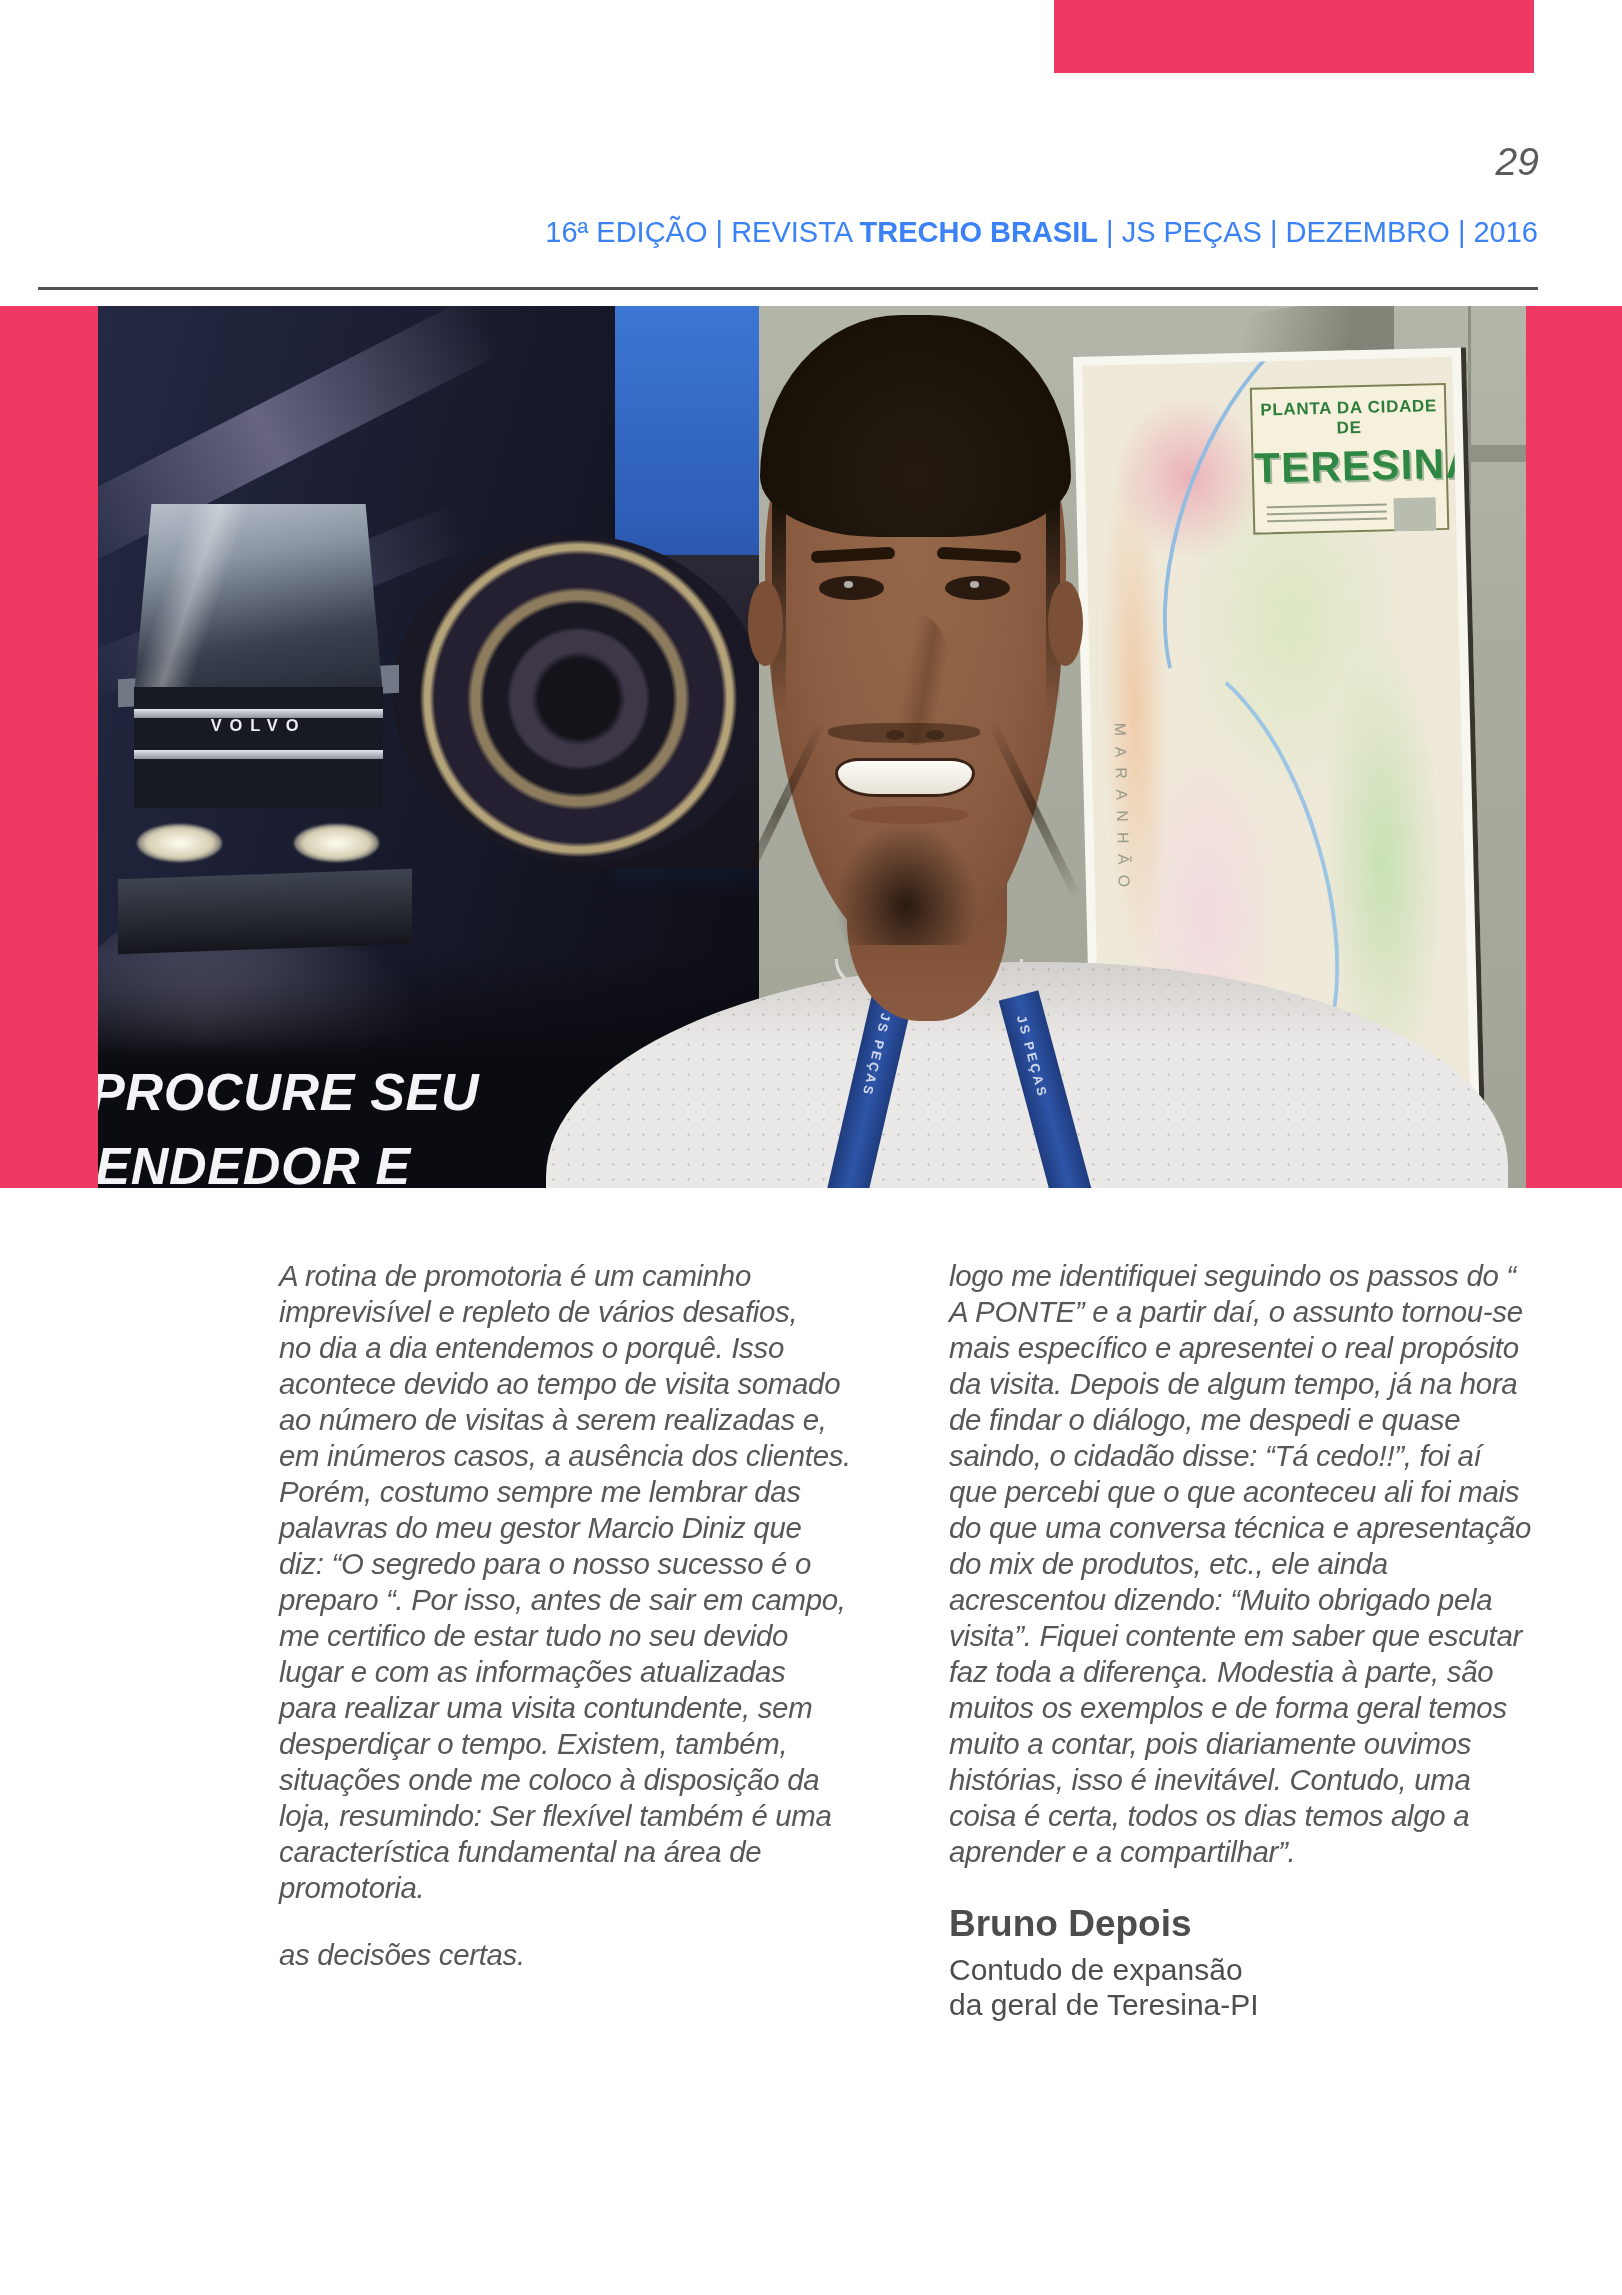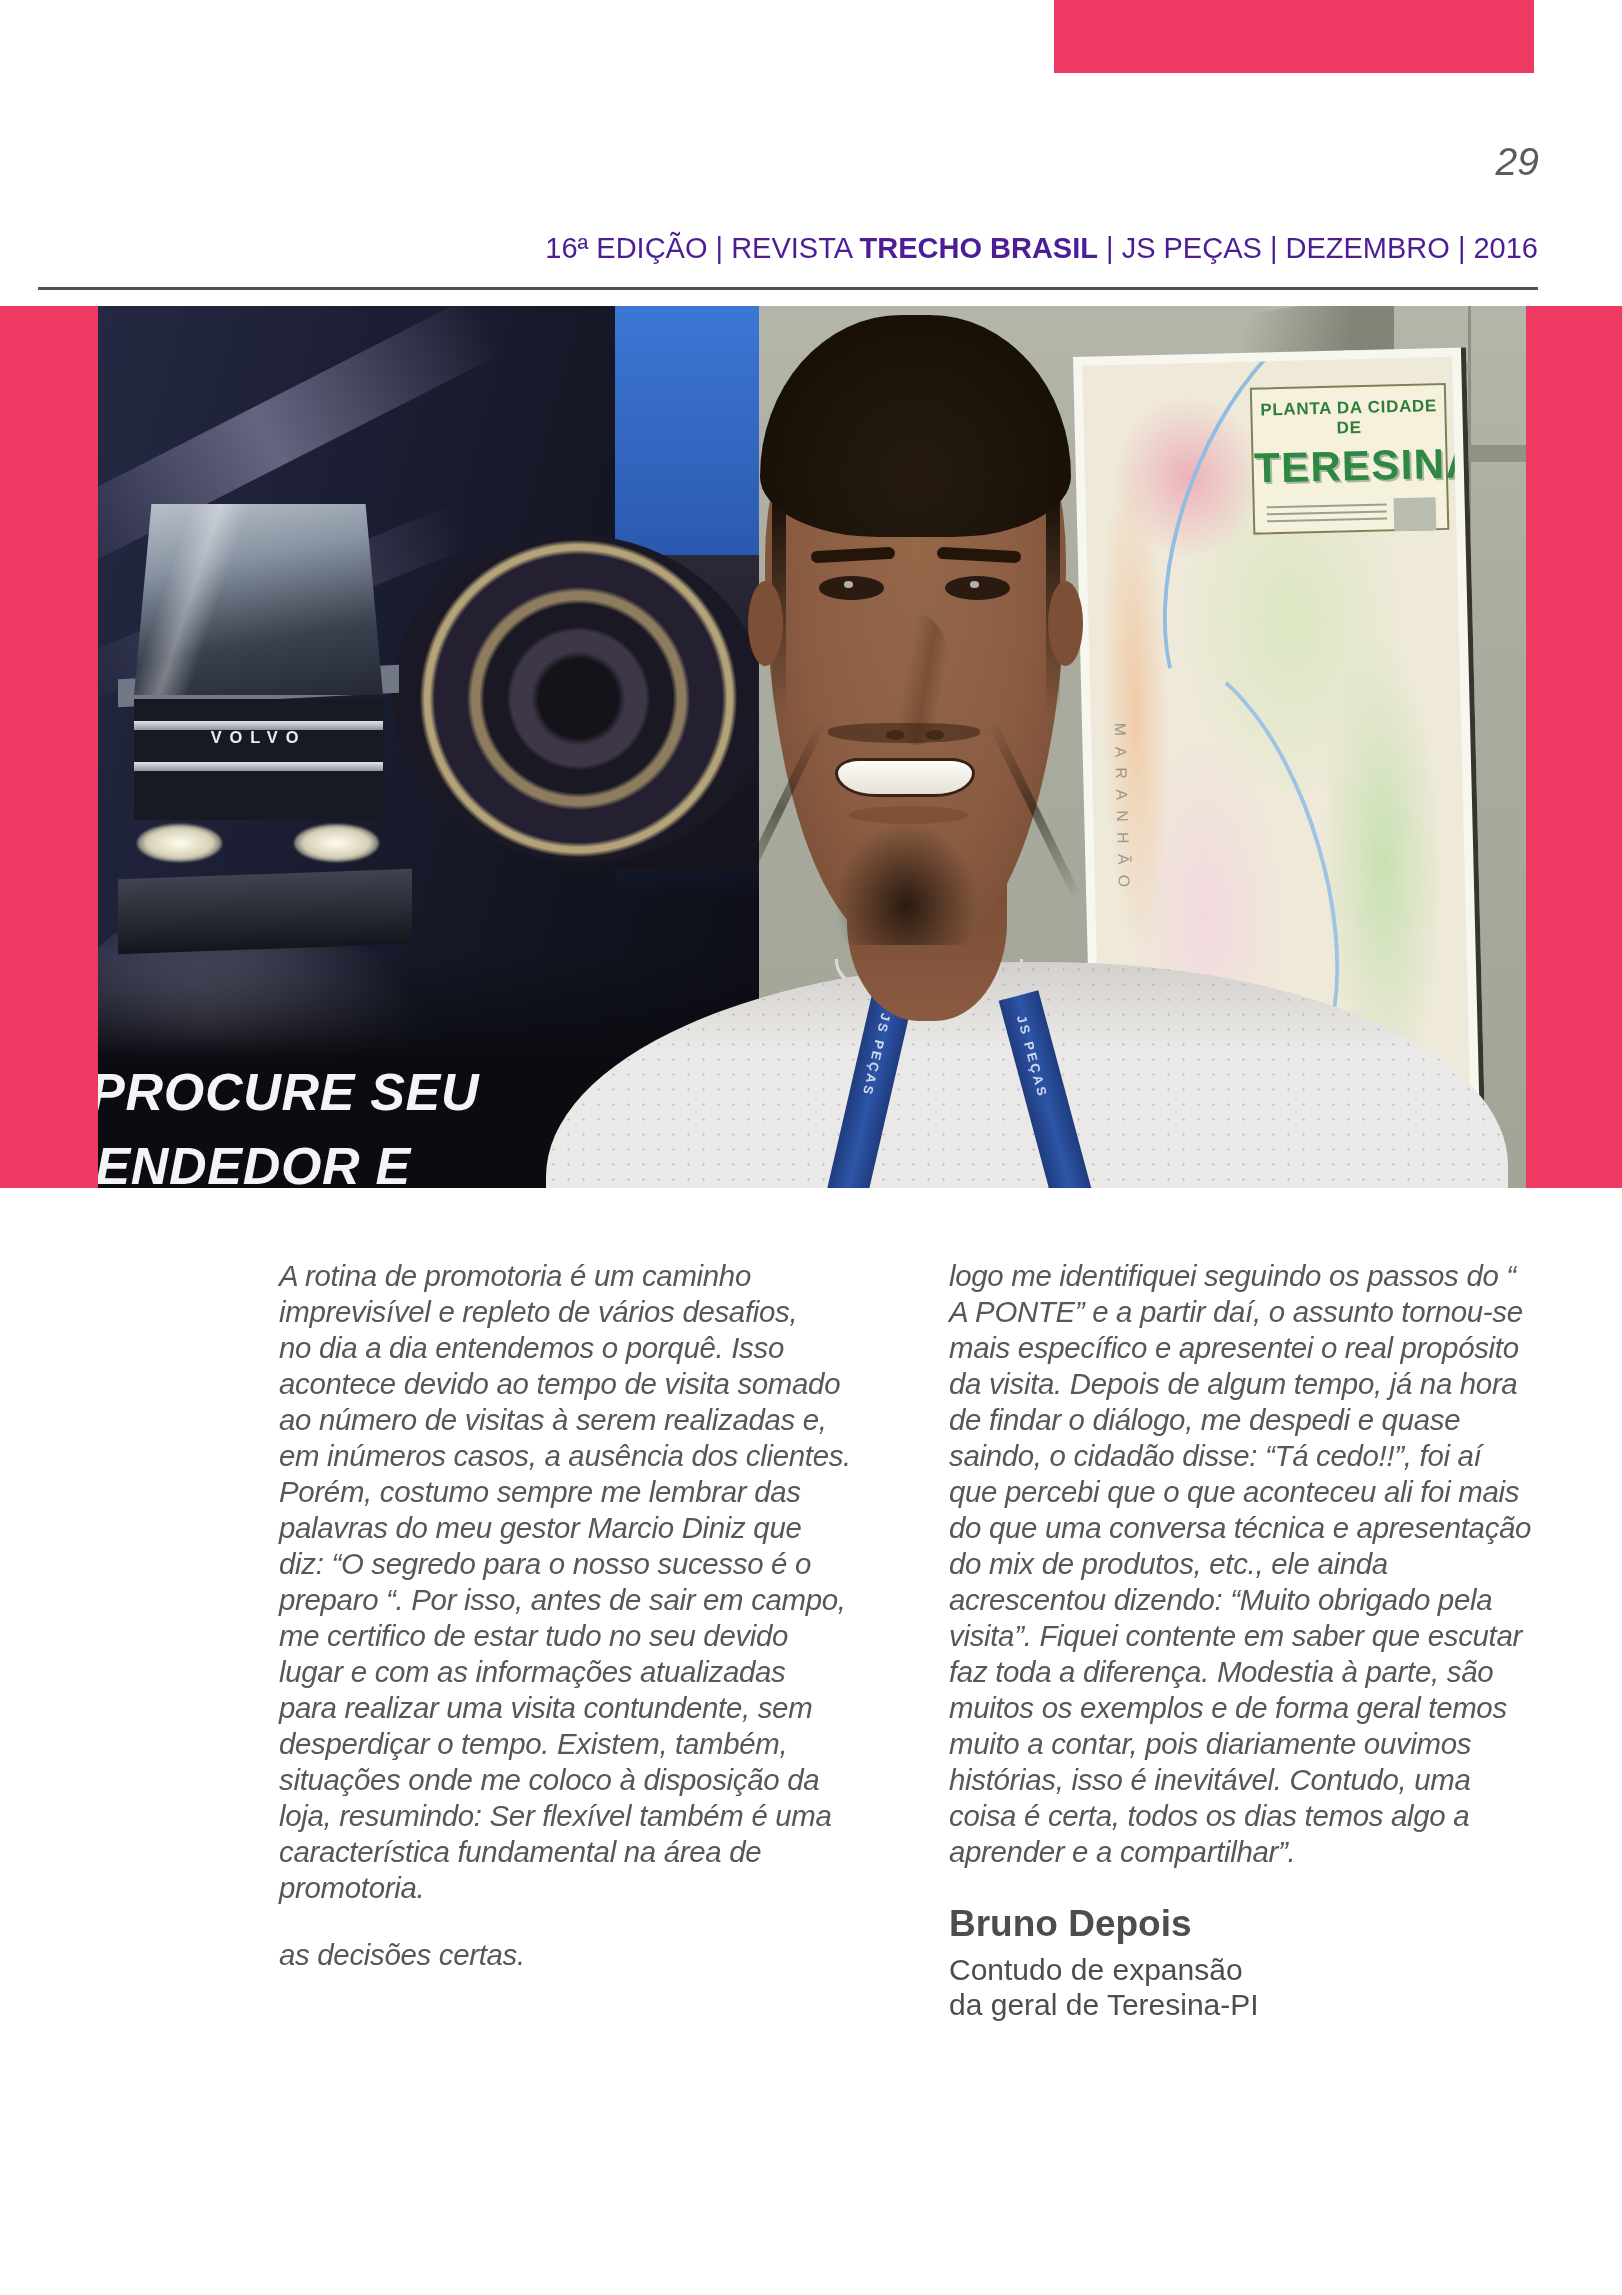--- a/index.html
+++ b/index.html
@@ -8,21 +8,21 @@
   .abs{position:absolute;}
 
   
   .top-bar{left:1054px;top:0;width:480px;height:73px;background:#ee3a62;}
   .page-number{right:84px;top:140px;font-size:39px;font-style:italic;color:#5a5b5d;}
 
   
   .header-left{left:98px;top:208px;display:flex;align-items:center;gap:13px;height:60px;}
   .tri{width:0;height:0;border-left:27.5px solid #ee3a62;border-top:28px solid transparent;border-bottom:28px solid transparent;}
   .section-label{font-size:33px;font-weight:bold;font-style:italic;color:#ee3a62;letter-spacing:0px;}
-  .header-right{right:85px;top:232px;font-size:29px;color:#4c1d95;letter-spacing:0px;white-space:nowrap;}
+  .header-right{right:85px;top:216px;font-size:29px;color:#3b82f6;letter-spacing:0px;white-space:nowrap;}
   .header-right b{font-weight:bold;}
   .rule{left:38px;top:287px;width:1500px;height:3.3px;background:#515256;}
 
   
   .photo-band{left:0;top:306px;width:1623px;height:882px;}
   .bar-left{left:0;top:0;width:98px;height:882px;background:#ee3a62;}
   .bar-right{left:1526px;top:0;width:97px;height:882px;background:#ee3a62;}
   .photo-frame{left:98px;top:0;width:1428px;height:882px;overflow:hidden;
      background:linear-gradient(180deg,#b3b6a9 0%,#a9ac9e 35%,#a1a497 100%);}
 
@@ -40,21 +40,21 @@
   .tank-body{position:absolute;left:452px;top:249px;width:209px;height:314px;
      background:linear-gradient(180deg,#2c2937,#16141e 80%);}
   .tank{position:absolute;left:294px;top:229px;width:373px;height:327px;border-radius:50%;transform:rotate(6deg);
      background:radial-gradient(circle at 50% 50%,#15131a 0 16%,#3d3748 19% 27%,#1a1823 29% 38%,#8d7c5e 40% 43%,#242031 45% 58%,#b4a279 60% 62%,#1a1824 64% 100%);}
   .cab-roof{position:absolute;left:19.6px;top:366px;width:281px;height:27.5px;background:#737886;transform:skewY(-3deg);}
   .windshield{position:absolute;left:36px;top:198px;width:249px;height:191px;
      clip-path:polygon(7% 0,93% 0,100% 100%,0 100%);
      background:linear-gradient(170deg,#b9c1cb 0%,#8b95a3 30%,#3a414f 68%,#242934 100%);}
   .windshield:after{content:"";position:absolute;left:26px;top:0;width:59px;height:100%;transform:skewX(-18deg);
      background:linear-gradient(90deg,rgba(255,255,255,0),rgba(255,255,255,.35),rgba(255,255,255,0));}
-  .grille{position:absolute;left:36px;top:393px;width:249px;height:121px;background:#171a22;}
+  .grille{position:absolute;left:36px;top:381px;width:249px;height:121px;background:#171a22;}
   .chrome{position:absolute;left:0;width:100%;height:8.5px;background:linear-gradient(#e2e6ea,#8e949d);}
   .chrome.c1{top:22px;} .chrome.c2{top:63px;}
   .volvo{position:absolute;left:0;top:29px;width:100%;text-align:center;font-size:16.4px;font-weight:bold;
      color:#eceef2;letter-spacing:7.9px;}
   .headlight{position:absolute;top:518px;width:85px;height:38px;border-radius:50%;filter:blur(1.3px);
      background:radial-gradient(#fffdf0,#d6cfb4 55%,rgba(40,40,40,0) 85%);}
   .hl1{left:39px;} .hl2{left:196px;}
   .bumper{position:absolute;left:19.6px;top:568px;width:294px;height:75px;transform:skewY(-2deg);
      background:linear-gradient(180deg,#3e4450,#14161c);}
   .ground{position:absolute;left:0;top:648px;width:661px;height:234px;

